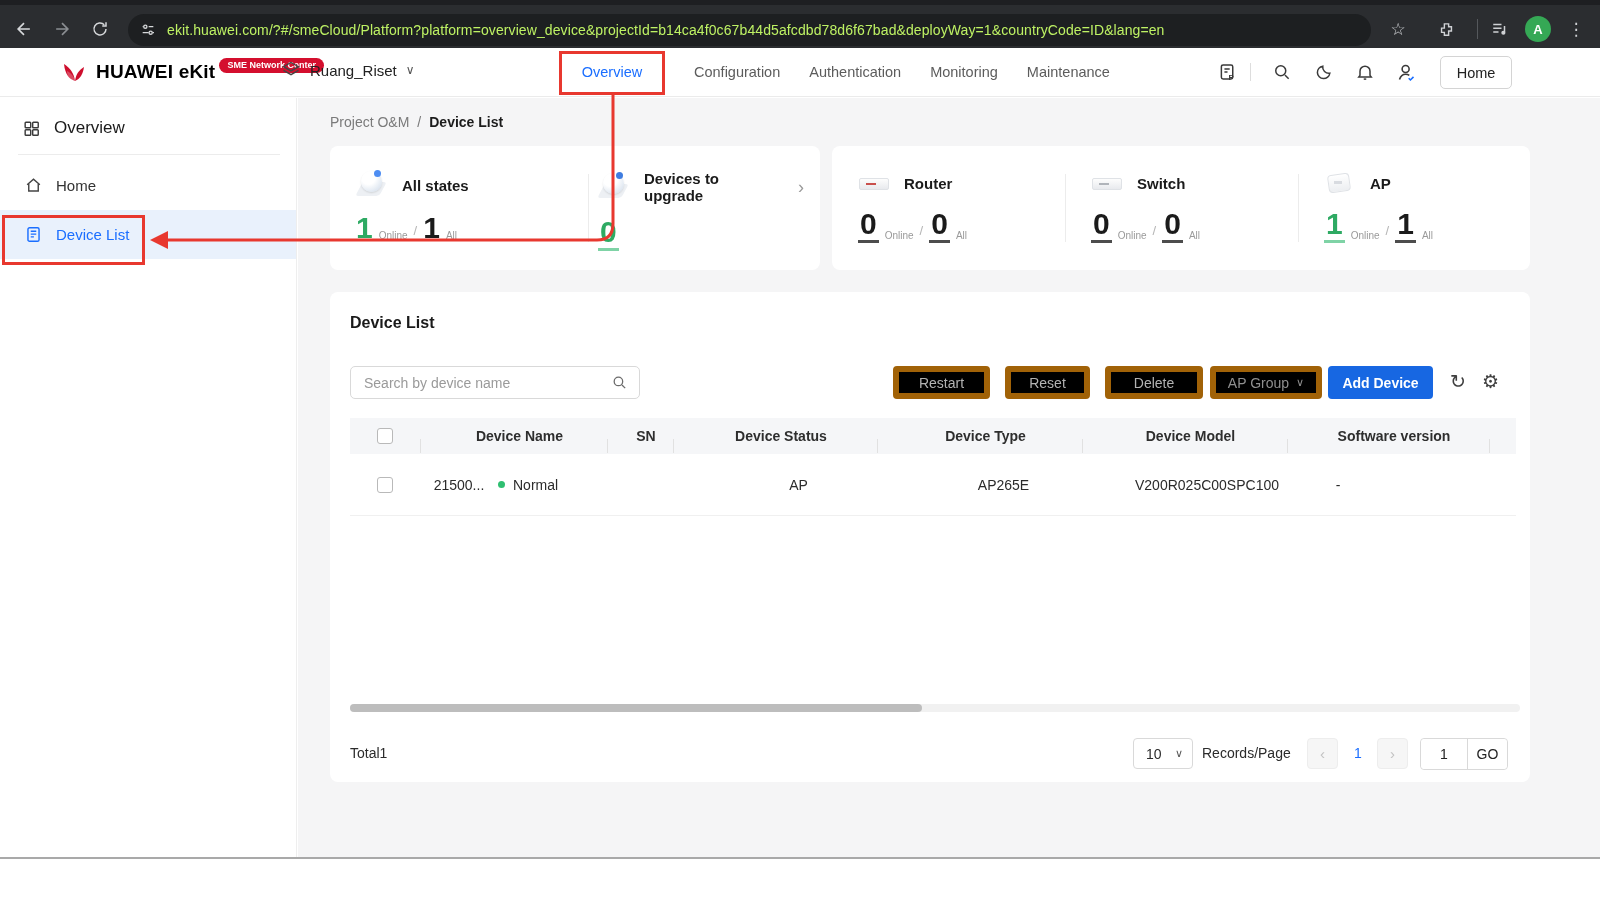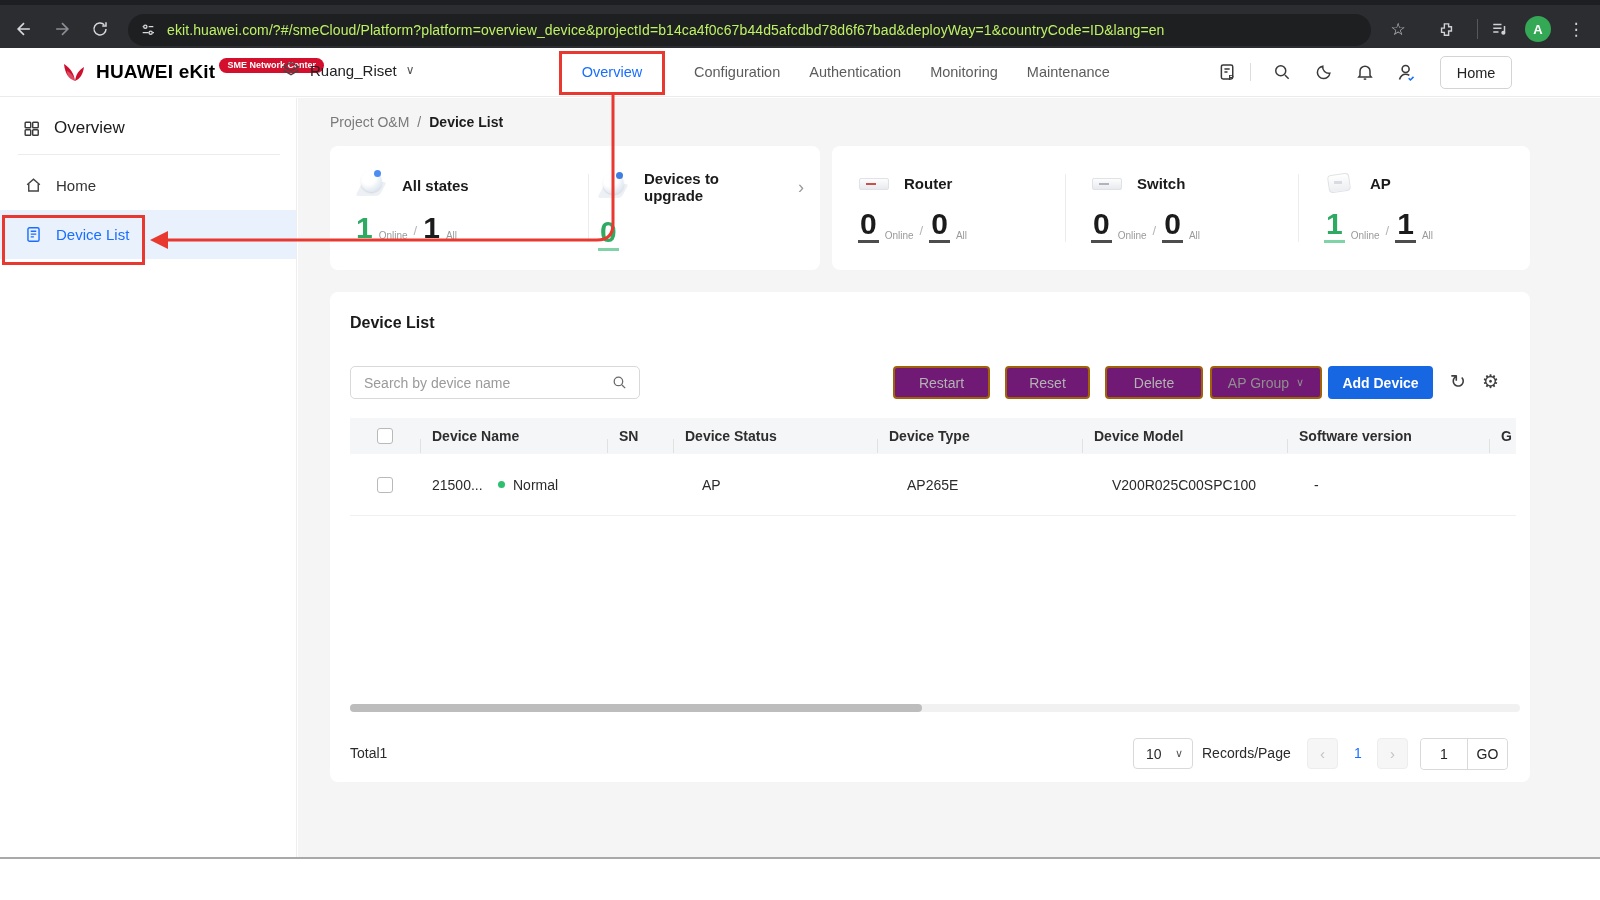--- a/index.html
+++ b/index.html
@@ -72,27 +72,27 @@
   .dev-pic.ap .slab { left:4px; top:4px; width:22px; height:18px; border-radius:4px; transform:rotate(-8deg); background:linear-gradient(#ffffff,#eceef1); }
   .dev-pic.ap .mark { left:10px; top:11px; width:8px; height:3px; background:#d8dbe0; }
 
   
   .panel { position:absolute; left:32px; top:194px; width:1200px; height:490px; background:#fff; border-radius:8px; }
   .panel-title { position:absolute; left:20px; top:22px; font-size:16px; font-weight:bold; color:#1a1a1a; }
   .search-box { position:absolute; left:20px; top:74px; width:290px; height:33px; border:1px solid #d9d9d9; border-radius:5px; background:#fff; display:flex; align-items:center; }
   .search-box input { flex:1; border:none; outline:none; font-size:14px; color:#333; padding:0 6px 0 13px; font-family:inherit; background:transparent; }
   .search-box input::placeholder { color:#9a9a9a; }
   .search-ic { margin-right:11px; color:#666; }
-  .btn { position:absolute; top:74px; height:33px; border:2px solid #a16207; border-radius:4px; background:#701a75; color:#b3b3b3; font-size:14px; display:flex; align-items:center; justify-content:center; cursor:default; }
+  .btn { position:absolute; top:74px; height:33px; border:6px solid #a16207; border-radius:4px; background:#000000; color:#b3b3b3; font-size:14px; display:flex; align-items:center; justify-content:center; cursor:default; }
   .btn.enabled { color:#8f8f8f; cursor:pointer; }
   .btn-primary { position:absolute; top:74px; height:33px; border:none; border-radius:4px; background:#1767e2; color:#fff; font-size:14px; font-weight:bold; display:flex; align-items:center; justify-content:center; cursor:pointer; }
   .tool-ic { position:absolute; top:78px; color:#3f3f3f; font-size:19px; cursor:pointer; line-height:24px; }
 
   .tbl { position:absolute; left:20px; top:126px; width:1166px; overflow:hidden; }
-  .tbl-row { display:flex; width:1199px; }
+  .tbl-row { display:flex; width:1199px;text-align:center; }
   .tbl-head { background:#f5f6f8; height:36px; align-items:center; font-size:14px; font-weight:bold; color:#2e2e2e; }
   .tbl-body { height:62px; align-items:center; font-size:14px; color:#2b2b2b; border-bottom:1px solid #f0f0f0; }
   .c { padding-left:12px; position:relative; flex:0 0 auto; }
   .c0{width:70px; display:flex; justify-content:center; padding-left:0;}
   .c1{width:187px;} .c2{width:66px;} .c3{width:204px;} .c4{width:205px;} .c5{width:205px;} .c6{width:202px;} .c7{width:60px;}
   .tbl-head .c::before { content:""; position:absolute; left:0; top:11px; width:1px; height:14px; background:#e1e1e1; }
   .tbl-head .c0::before { display:none; }
   .chk { width:16px; height:16px; border:1px solid #b9b9b9; border-radius:3px; background:#fff; cursor:pointer; }
   .name-cell { display:flex; align-items:center; gap:16px; }
   .dev-thumb { width:27px; height:46px; border-radius:6px; background:linear-gradient(#fbfcfd,#e9ebef); border:1px solid #e2e5e9; position:relative; }

